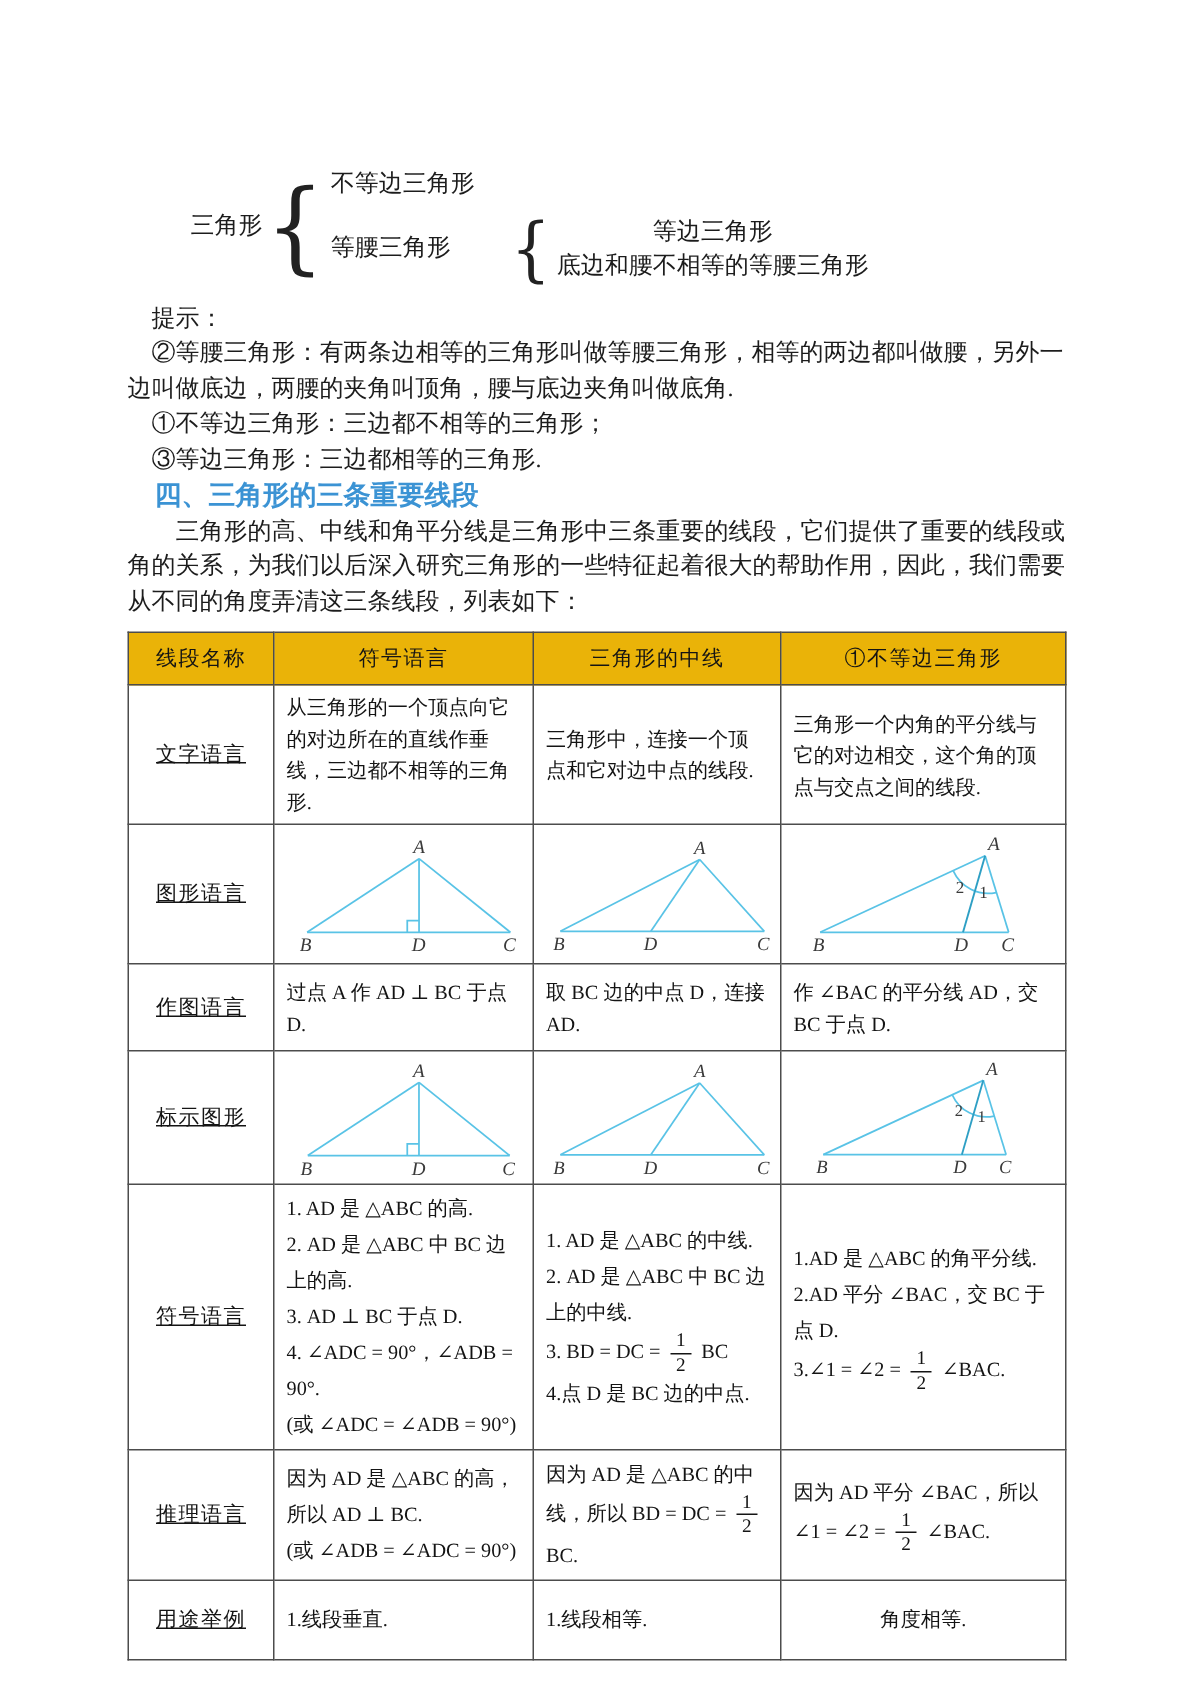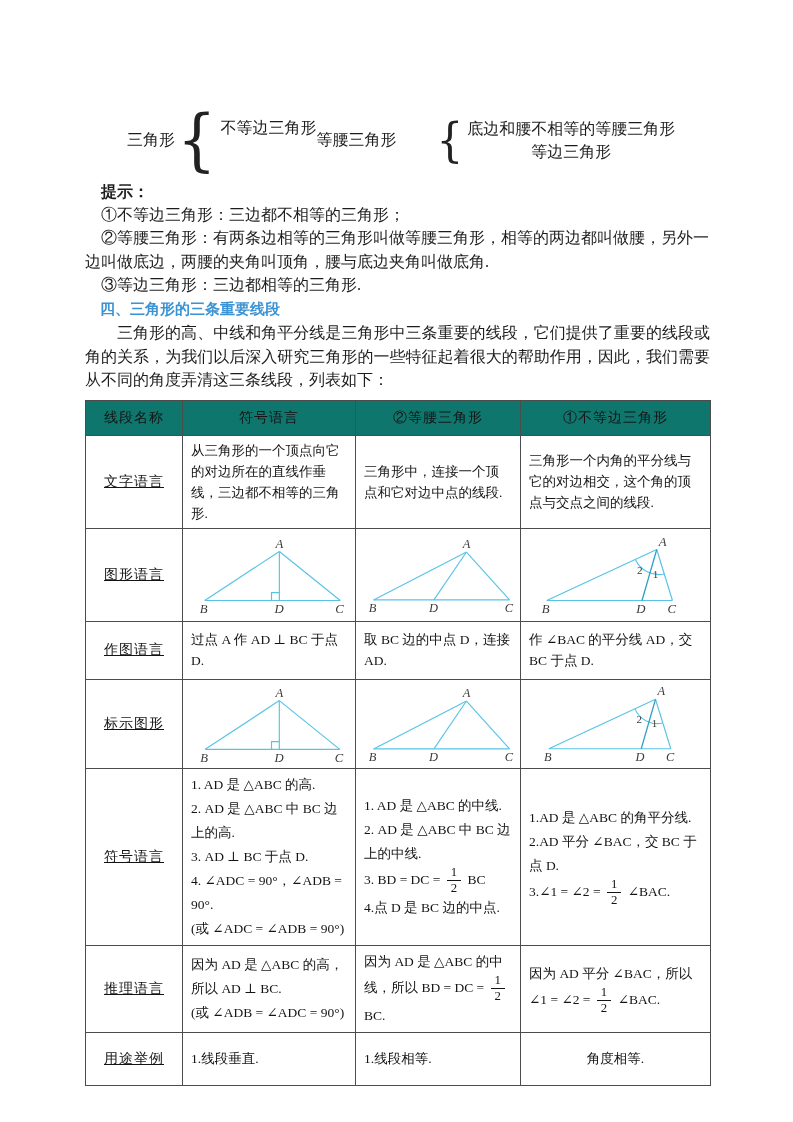--- a/index.html
+++ b/index.html
@@ -11,48 +11,48 @@
     color:#1c1c1c;
     box-sizing:border-box;
     padding:112px 83px 0 85px;
     overflow:hidden;
   }
   
   .tree{display:flex;align-items:center;margin-left:42px;font-size:16px;line-height:22px;}
   .brace{font-family:"DejaVu Serif",serif;font-weight:400;color:#222;line-height:0.9;}
   .brace-big{font-size:62px;transform:scaleY(1.08);margin:0 4px 0 2px;}
   .brace-small{font-size:42px;transform:scaleY(1.12);margin:0 4px 0 40px;}
-  .tree-col{display:flex;flex-direction:row;}
+  .tree-col{display:flex;flex-direction:column;}
   .tree-line1{margin-bottom:9px;}
   .tree-sub{display:flex;align-items:center;text-align:center;}
   .tree-col2{display:flex;flex-direction:column;line-height:23px;}
   
-  .hint-title{margin:12px 0 0 0;font-weight:bold;font-size:16px;line-height:23px;text-indent:1em;}
+  .hint-title{margin:12px 0 0 0;font-weight:normal;font-size:16px;line-height:23px;text-indent:1em;}
   .hint{margin:0;font-size:16px;line-height:23.5px;text-indent:1em;}
-  .section-heading{margin:1px 0 0 0;font-size:15px;line-height:23.5px;font-weight:bold;text-indent:1em;}
+  .section-heading{margin:1px 0 0 0;font-size:18px;line-height:23.5px;font-weight:bold;text-indent:1em;}
   .para{margin:0;font-size:16px;line-height:23.5px;text-align:justify;}
   .indent2{text-indent:2em;}
   
   table.summary{
     border-collapse:collapse;
     table-layout:fixed;
     width:625px;
     margin-top:8px;
     font-size:13.5px;
     color:#141414;
   }
   table.summary td,table.summary th{
     border:1px solid #4c4c4c;
     padding:4px 8px;
     vertical-align:middle;
     font-weight:normal;
     box-sizing:border-box;
   }
   tr.r-head{height:35px;}
-  tr.r-head th{background:#0f766e;text-align:center;font-size:14px;letter-spacing:1px;margin-top:14px;}
+  tr.r-head th{background:#eab308;text-align:center;font-size:14px;letter-spacing:1px;margin-top:14px;}
   td.rowlabel{text-align:center;font-size:14px;letter-spacing:1px;text-decoration:underline;}
   td.cell{line-height:21px;}
   td.cell-pre{white-space:pre-line;line-height:24px;}
   td.center{text-align:center;}
   tr.r-text1{height:70px;}
   tr.r-fig1{height:87px;}
   tr.r-text2{height:58px;}
   tr.r-fig2{height:82px;}
   tr.r-sym{height:147px;}
   tr.r-rea{height:85px;}
@@ -71,47 +71,47 @@
 
   <div class="tree">
     <span>三角形</span>
     <span class="brace brace-big">{</span>
     <div class="tree-col">
       <div class="tree-line1">不等边三角形</div>
       <div class="tree-sub">
         <span>等腰三角形</span>
         <span class="brace brace-small">{</span>
         <div class="tree-col2">
+          <div>等边三角形</div>
           <div>底边和腰不相等的等腰三角形</div>
-          <div>等边三角形</div>
         </div>
       </div>
     </div>
   </div>
 
   <p class="hint-title">提示：</p>
+  <p class="hint">②等腰三角形：有两条边相等的三角形叫做等腰三角形，相等的两边都叫做腰，另外一边叫做底边，两腰的夹角叫顶角，腰与底边夹角叫做底角.</p>
   <p class="hint">①不等边三角形：三边都不相等的三角形；</p>
-  <p class="hint">②等腰三角形：有两条边相等的三角形叫做等腰三角形，相等的两边都叫做腰，另外一边叫做底边，两腰的夹角叫顶角，腰与底边夹角叫做底角.</p>
   <p class="hint">③等边三角形：三边都相等的三角形.</p>
 
   <h3 class="section-heading" style="color:#3b93d4;">四、三角形的三条重要线段</h3>
   <p class="para indent2">三角形的高、中线和角平分线是三角形中三条重要的线段，它们提供了重要的线段或角的关系，为我们以后深入研究三角形的一些特征起着很大的帮助作用，因此，我们需要从不同的角度弄清这三条线段，列表如下：</p>
 
   <table class="summary">
     <colgroup>
       <col style="width:97px">
         <col style="width:173px">
         <col style="width:165px">
         <col style="width:190px">
     </colgroup>
     <thead>
       <tr class="r-head">
         <th>线段名称</th>
         <th>符号语言</th>
-        <th>②等腰三角形</th>
+        <th>三角形的中线</th>
         <th>①不等边三角形</th>
       </tr>
     </thead>
     <tbody>
 
       <tr class="r-text1">
         <td class="rowlabel">文字语言</td>
         <td class="cell">从三角形的一个顶点向它的对边所在的直线作垂线，三边都不相等的三角形.</td>
         <td class="cell">三角形中，连接一个顶点和它对边中点的线段.</td>
         <td class="cell">三角形一个内角的平分线与它的对边相交，这个角的顶点与交点之间的线段.</td>

